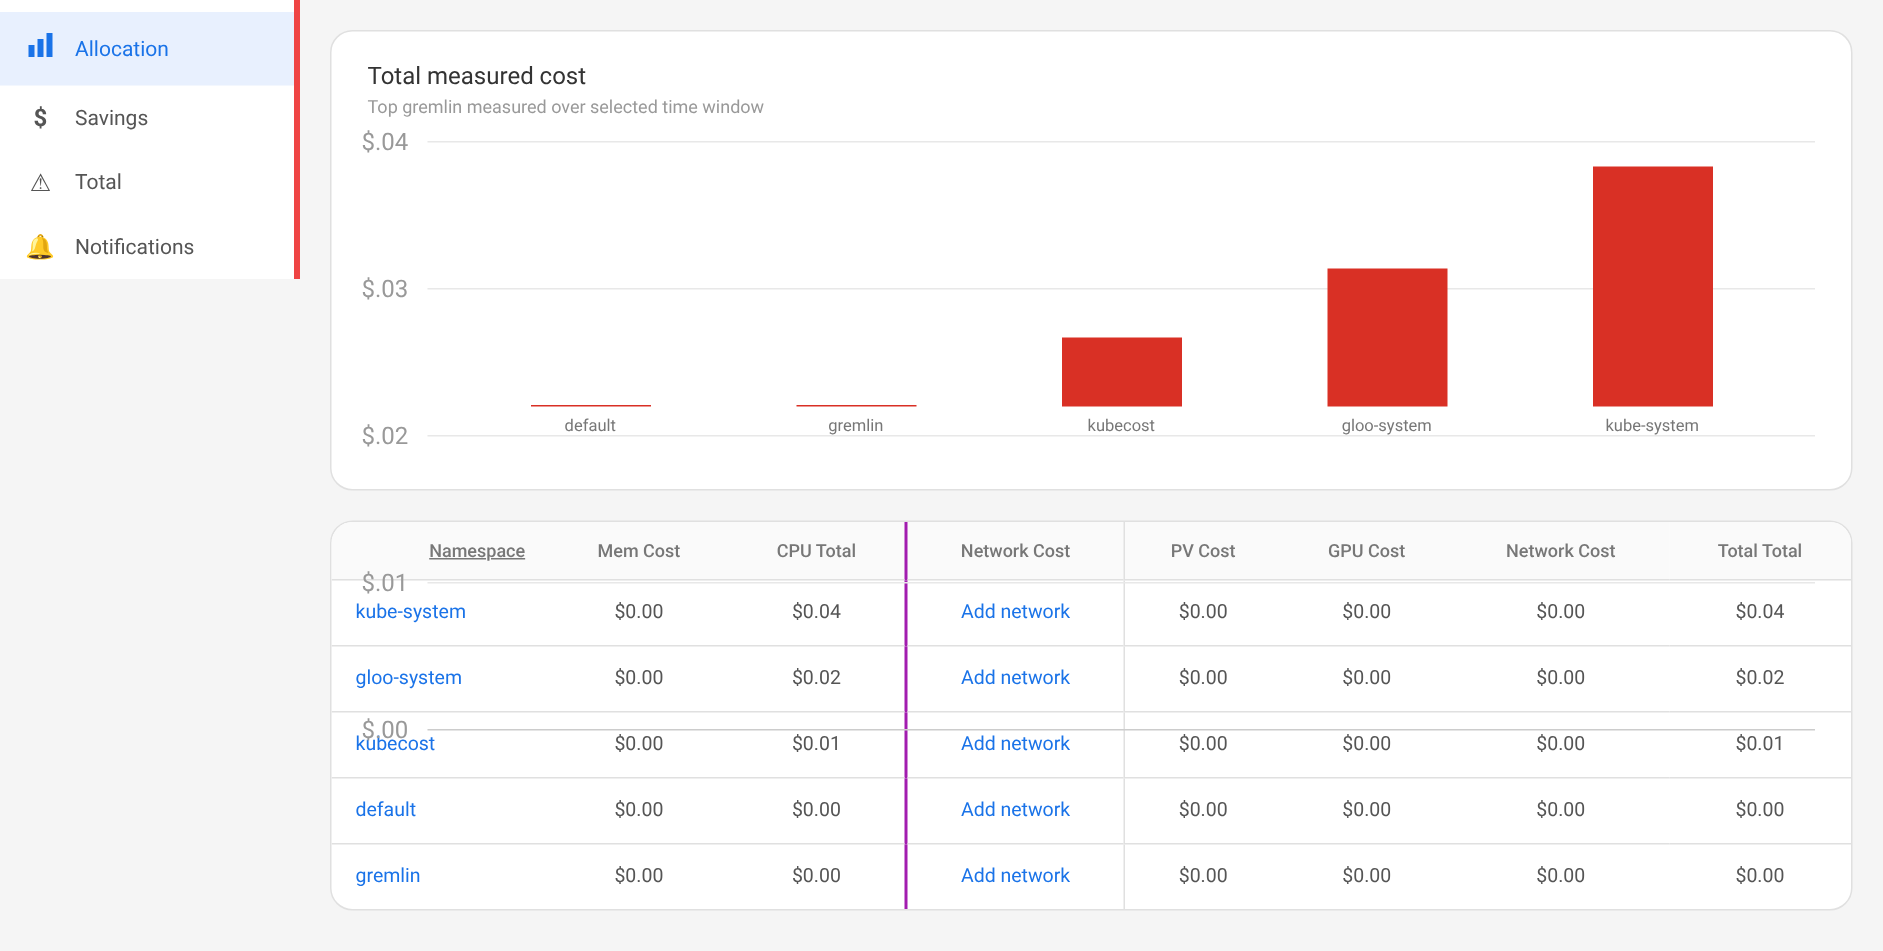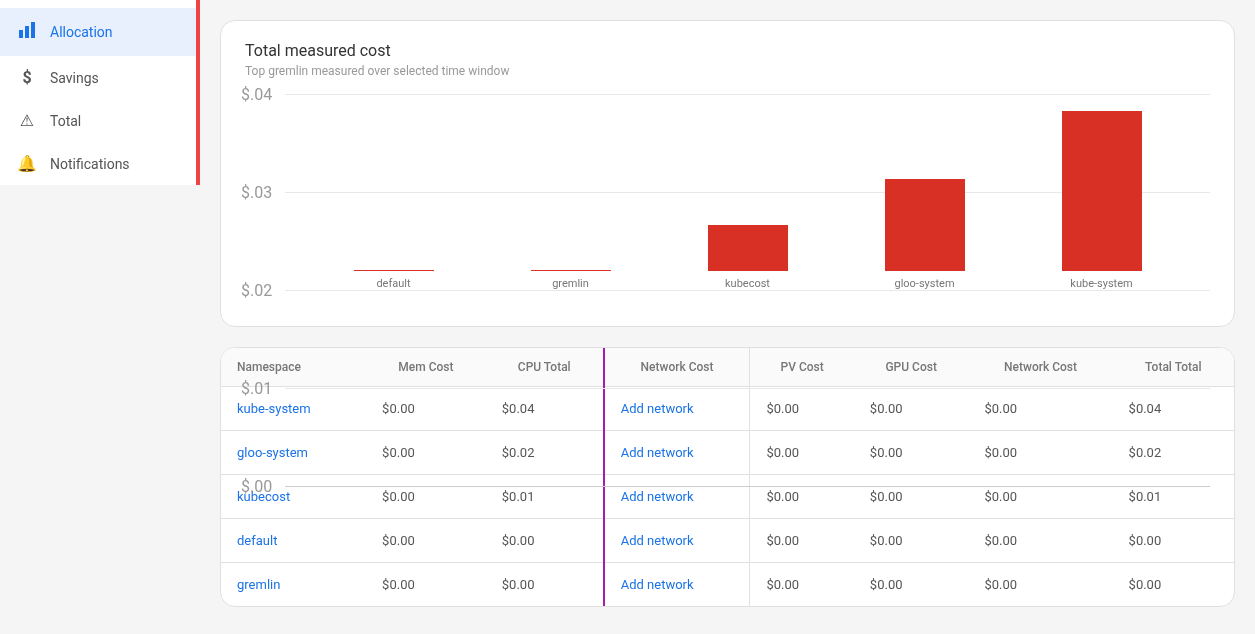--- a/index.html
+++ b/index.html
@@ -128,33 +128,34 @@
       border-bottom: 1px solid #e0e0e0;
     }
     thead th {
       padding: 12px 16px;
       font-size: 12px;
       font-weight: 500;
       color: #777;
       text-align: center;
     }
     thead th:first-child {
-      text-align: left;
+      text-align: right;
+      text-decoration: underline;
     }
     tbody tr {
       border-bottom: 1px solid #e0e0e0;
     }
     tbody tr:last-child {
       border-bottom: none;
     }
     tbody td {
       padding: 14px 16px;
       font-size: 13px;
       color: #555;
-      text-align: left;
+      text-align: center;
     }
     tbody td:first-child {
       text-align: left;
     }
     .link {
       color: #1a73e8;
       text-decoration: none;
       cursor: pointer;
     }
     .network-col {

